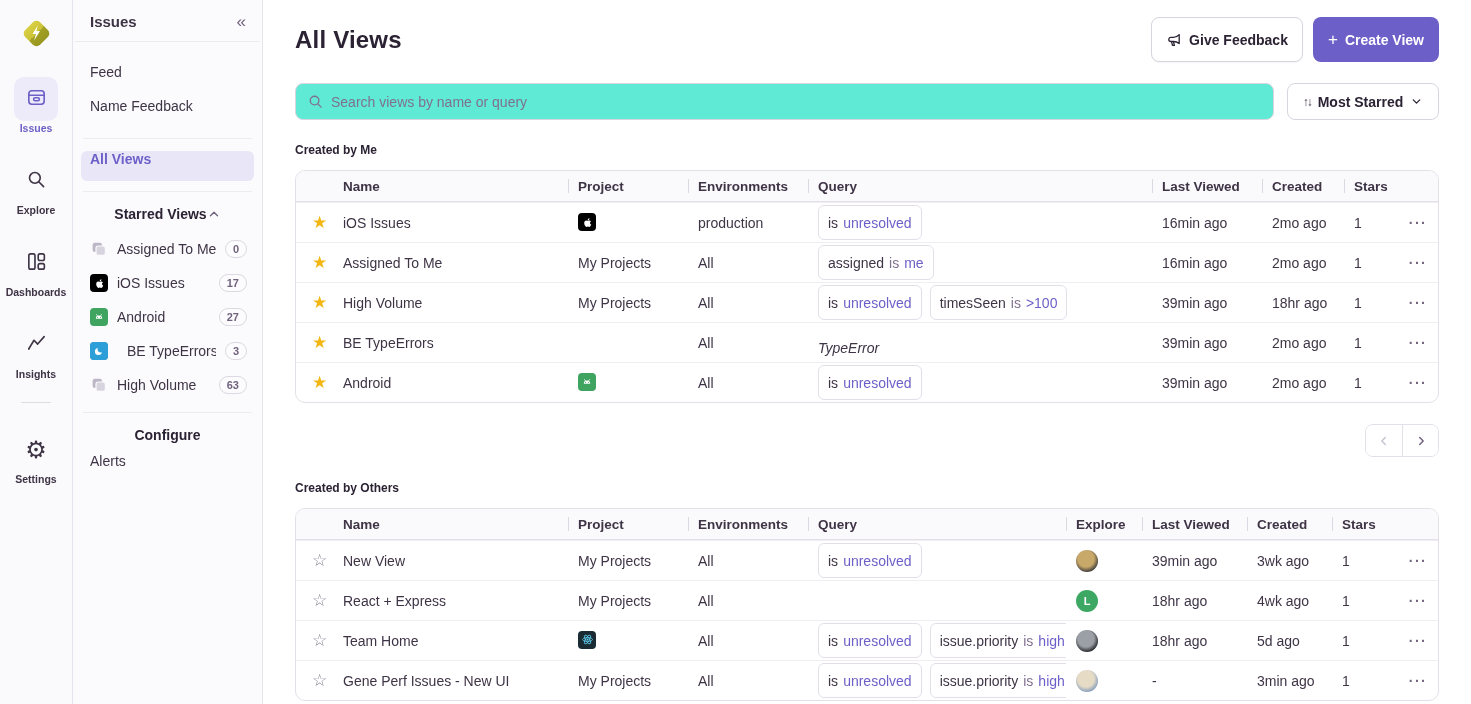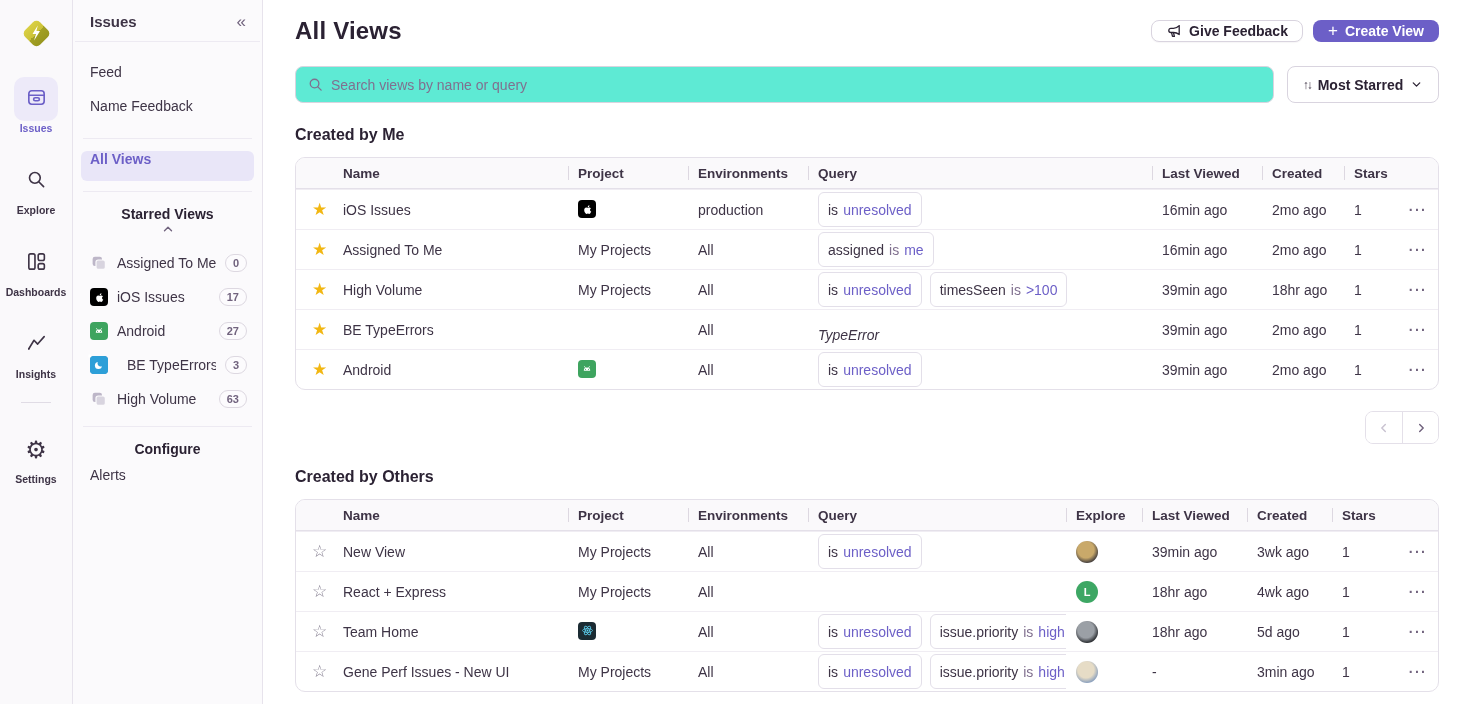--- a/index.html
+++ b/index.html
@@ -21,53 +21,53 @@
 
   
   .sidebar { width:190px; background:#FBFAFC; border-right:1px solid #E7E3EC; flex-shrink:0; font-size:14px; }
   .sb-header { display:flex; justify-content:space-between; align-items:center; padding:13px 16px 11px 17px; }
   .sb-title { font-size:15px; font-weight:700; color:#3E3446; }
   .sb-collapse { color:#71637E; font-size:17px; cursor:pointer; line-height:1; }
   .sb-body { padding:10px 8px 0 8px; }
   .sb-item { height:30px; display:flex; align-items:flex-start; padding:0 9px; border-radius:6px; color:#3E3446; cursor:pointer; margin-bottom:4px; }
   .sb-item.selected { background:#E9E6F8; color:#6C5FC7; font-weight:700; }
   .sb-divider { height:1px; background:#EDEAF2; margin:10px 2px 12px 2px; }
-  .sb-section { display:flex; justify-content:center; align-items:center; padding:2px 9px 10px 9px;flex-direction:column; }
+  .sb-section { display:flex; justify-content:center; align-items:center; padding:2px 9px 10px 9px; }
   .sb-section-label { font-weight:700; color:#2B2233; }
   .sb-starred-item { height:34px; display:flex; align-items:center; gap:9px; padding:0 7px 0 9px; border-radius:6px; cursor:pointer; }
   .sb-starred-label { flex:1; color:#3E3446; white-space:nowrap; overflow:hidden; }
   .count-badge { border:1px solid #DDD8E1; background:#FCFBFD; color:#71637E; border-radius:10px;
     font-size:11px; font-weight:600; padding:1px 7px; line-height:14px; }
   .proj-ic { width:18px; height:18px; border-radius:4px; display:inline-flex; align-items:center; justify-content:center; flex-shrink:0; position:relative; }
   .proj-pair { position:relative; width:28px; height:18px; flex-shrink:0; }
   .proj-pair .proj-ic { position:absolute; top:0; }
   .proj-pair .p1 { left:0; z-index:2; box-shadow:0 0 0 1.5px #fff; }
   .proj-pair .p2 { left:10px; z-index:1; }
 
   
   .main { flex:1; background:#fff; padding:0 32px; overflow:hidden; }
   .page-head { display:flex; justify-content:space-between; align-items:center; margin-top:17px; }
   .page-title { font-size:24px; font-weight:700; color:#2B2233; letter-spacing:.2px; }
   .head-actions { display:flex; gap:10px; }
-  .btn { display:inline-flex; align-items:center; gap:7px; height:22px; padding:0 14px; border-radius:8px;
+  .btn { display:inline-flex; align-items:center; gap:7px; height:45px; padding:0 14px; border-radius:8px;
     font-size:14px; font-weight:700; cursor:pointer; border:1px solid transparent; }
   .btn-default { background:#fff; border-color:#D9D4DF; color:#2B2233; box-shadow:0 1px 1px rgba(43,34,51,.04); }
   .btn-primary { background:#6C5FC7; color:#fff; }
   .plus-glyph { font-size:17px; font-weight:400; line-height:1; margin-top:-1px; }
 
   .toolbar { display:flex; gap:13px; margin-top:21px; }
   .search-box { flex:1; height:37px; border:1px solid #D9D4DF; border-radius:8px; display:flex; align-items:center;
     padding:0 12px; gap:8px; background:#5eead4; }
   .search-box input { border:none; outline:none; flex:1; font-size:14px; font-family:inherit; color:#3E3446; background:transparent; }
   .search-box input::placeholder { color:#80708F; }
   .sort-btn { height:37px; min-width:152px; border:1px solid #D9D4DF; border-radius:8px; background:#fff;
     display:inline-flex; align-items:center; justify-content:center; gap:7px; font-size:14px; font-weight:700; color:#2B2233; cursor:pointer; }
   .sort-arrows { font-size:12px; letter-spacing:-2px; color:#3E3446; font-weight:400; }
 
-  .section-heading { font-size:16px; font-weight:700; color:#2B2233; margin-top:23px; margin-bottom:13px; }
+  .section-heading { font-size:12px; font-weight:700; color:#2B2233; margin-top:23px; margin-bottom:13px; }
   .views-table { border:1px solid #E4E0E9; border-radius:10px; overflow:hidden; background:#fff; }
   .t-row { display:grid; align-items:center; height:40px; border-top:1px solid #F0EDF3; font-size:14px; }
   .t-head { height:31px; background:#FAF9FB; border-top:none; border-bottom:1px solid #E4E0E9; font-size:13.5px; font-weight:700; color:#3E3446; }
   .grid-me { grid-template-columns:47px 225px 120px 120px minmax(0,1fr) 110px 82px 54px 40px; }
   .grid-others { grid-template-columns:47px 225px 120px 120px minmax(0,1fr) 76px 105px 85px 66px 40px; }
   .cell { padding-left:10px; white-space:nowrap; overflow:hidden; }
   .cell.no-pad { padding-left:0; }
   .cell.center { display:flex; justify-content:center; padding-left:0; }
   .t-head .cell { position:relative; }
   .t-head .cell.sep::before { content:""; position:absolute; left:0; top:50%; transform:translateY(-50%); width:1px; height:14px; background:#DDD8E1; }

